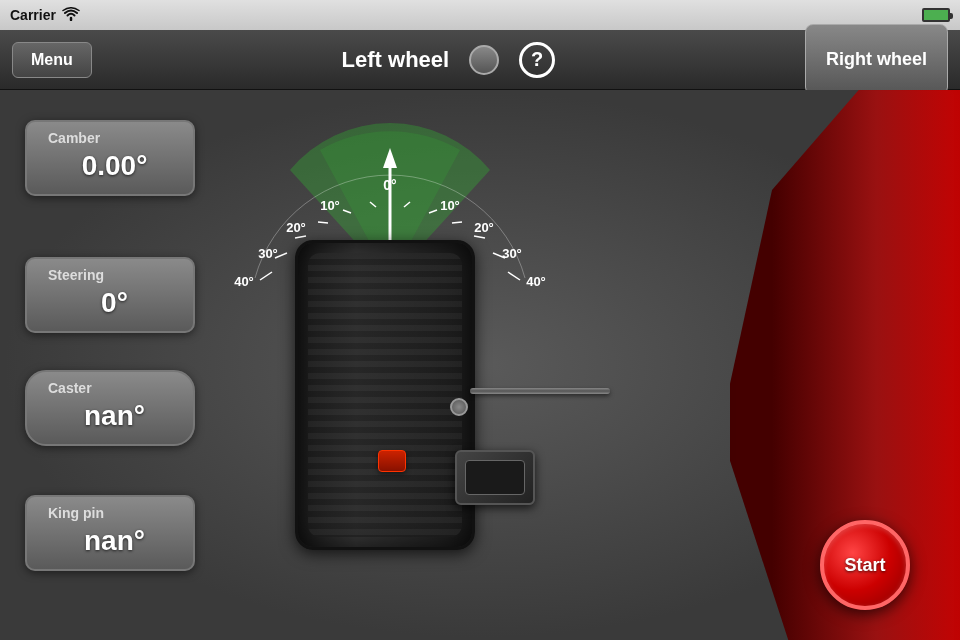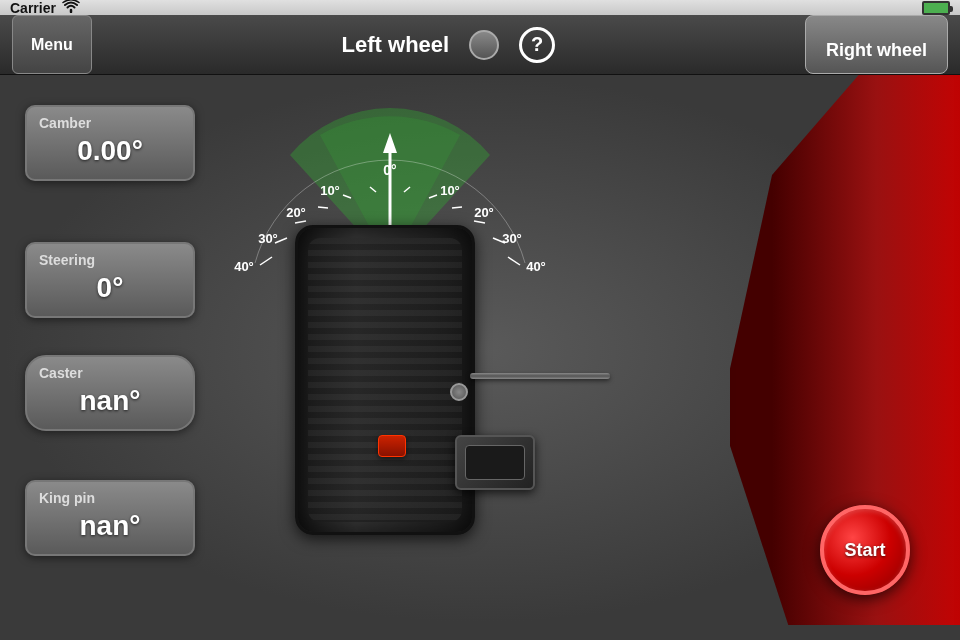--- a/index.html
+++ b/index.html
@@ -7,21 +7,21 @@
       width: 960px;
       height: 640px;
       overflow: hidden;
       font-family: 'Helvetica Neue', Arial, sans-serif;
       background: #3a3a3a;
     }
 
     
     #status-bar {
       width: 960px;
-      height: 15px;
+      height: 30px;
       background: linear-gradient(to bottom, #e0e0e0, #c8c8c8);
       display: flex;
       align-items: center;
       justify-content: space-between;
       padding: 0 10px;
     }
     #status-bar .carrier {
       font-size: 14px;
       font-weight: bold;
       color: #111;
@@ -51,20 +51,21 @@
       background: #333;
       border-radius: 0 2px 2px 0;
     }
 
     
     #nav-bar {
       width: 960px;
       height: 60px;
       background: linear-gradient(to bottom, #4a4a4a, #2a2a2a);
       display: flex;
+      align-items: center;
       justify-content: space-between;
       padding: 0 12px;
       border-bottom: 1px solid #111;
     }
     #menu-btn {
       background: linear-gradient(to bottom, #666, #444);
       color: white;
       border: 1px solid #888;
       border-radius: 6px;
       padding: 8px 18px;
@@ -121,21 +122,21 @@
     }
 
     
     .metric-panel {
       position: absolute;
       left: 25px;
       width: 170px;
       border-radius: 10px;
       background: linear-gradient(to bottom, #8a8a8a, #5a5a5a);
       border: 2px solid #777;
-      padding: 8px 12px 12px 12px;
+      padding: 8px 12px 12px 21px;
       box-shadow: 0 2px 8px rgba(0,0,0,0.5);
     }
     .metric-panel .label {
       font-size: 14px;
       font-weight: bold;
       color: #ddd;
       margin-bottom: 4px;
     }
     .metric-panel .value {
       font-size: 28px;

